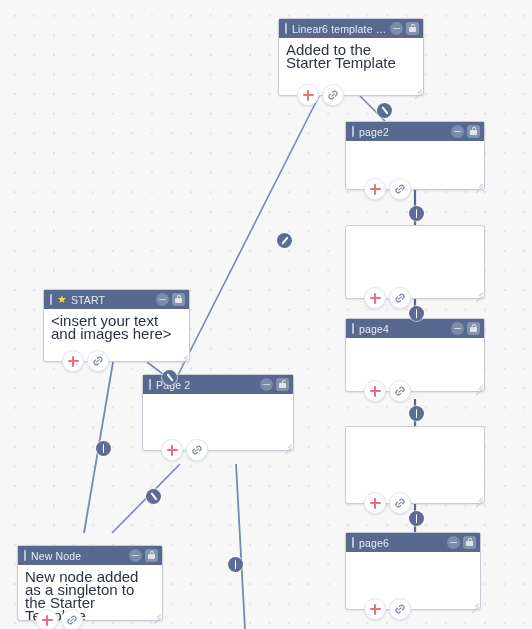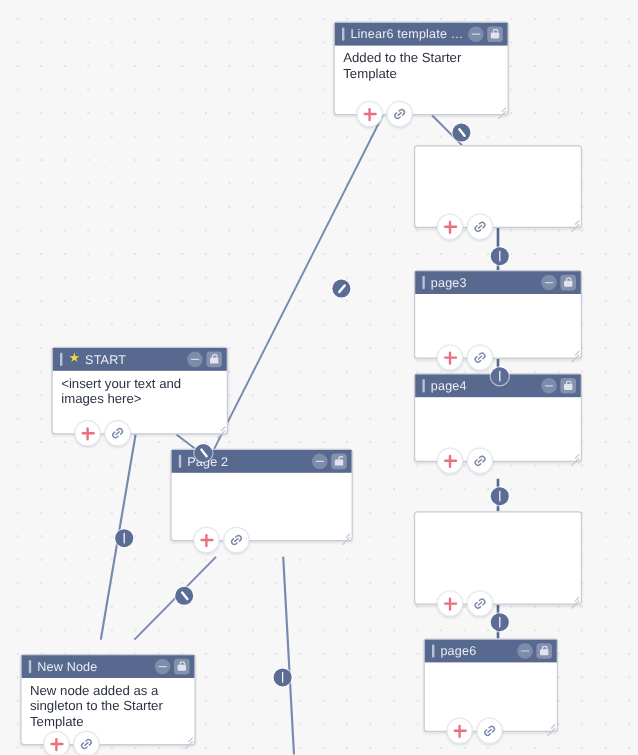--- a/index.html
+++ b/index.html
@@ -108,21 +108,21 @@
     border-radius: 3px 3px 0 0;
     box-sizing: border-box;
   }
   .lock-shackle.open {
     left: 64%;
     width: 4.5px;
     border-right-color: transparent;
   }
   .node-body {
     padding: 5px 7px;
-    font-size: 11px;
+    font-size: 15px;
     line-height: 13px;
     color: #2c3242;
     box-sizing: border-box;
     height: calc(100% - 19px);
     overflow: hidden;
     position: relative;
   }
   .resize-corner {
     position: absolute;
     right: 1px; bottom: 1px;
@@ -257,67 +257,67 @@
         <svg class="link-glyph" width="12" height="12" viewBox="0 0 24 24" fill="none" stroke="#7b8aa8" stroke-width="2.4" stroke-linecap="round">
           <path d="M9.5 7.5h-2a4.5 4.5 0 0 0 0 9h2"></path>
             <path d="M14.5 7.5h2a4.5 4.5 0 0 1 0 9h-2"></path>
             <path d="M8.5 12h7"></path>
         </svg>
       </div>
     </div>
   </div>
 
   <div class="node" style="left:345px; top:121px; width:140px; height:69px;">
+    <div class="node-header">
+      <div class="node-grip"></div>
+      <span class="node-title">page2</span>
+      <div class="hdr-btns">
+        <div class="hdr-btn">
+            <div class="minus-glyph"></div>
+          </div>
+        <div class="hdr-btn sq">
+            <div class="lock-shackle"></div>
+            <div class="lock-body"></div>
+          </div>
+      </div>
+    </div>
     <div class="node-body"></div>
     <div class="resize-corner"></div>
     <div class="node-actions">
       <div class="circ-btn">
           <div class="plus-glyph"></div>
         </div>
       <div class="circ-btn">
         <svg class="link-glyph" width="12" height="12" viewBox="0 0 24 24" fill="none" stroke="#7b8aa8" stroke-width="2.4" stroke-linecap="round">
           <path d="M9.5 7.5h-2a4.5 4.5 0 0 0 0 9h2"></path>
             <path d="M14.5 7.5h2a4.5 4.5 0 0 1 0 9h-2"></path>
             <path d="M8.5 12h7"></path>
         </svg>
       </div>
     </div>
   </div>
 
   <div class="node" style="left:345px; top:225px; width:140px; height:74px;">
-    <div class="node-header">
-      <div class="node-grip"></div>
-      <span class="node-title">page3</span>
-      <div class="hdr-btns">
-        <div class="hdr-btn">
-            <div class="minus-glyph"></div>
-          </div>
-        <div class="hdr-btn sq">
-            <div class="lock-shackle"></div>
-            <div class="lock-body"></div>
-          </div>
-      </div>
-    </div>
     <div class="node-body"></div>
     <div class="resize-corner"></div>
     <div class="node-actions">
       <div class="circ-btn">
           <div class="plus-glyph"></div>
         </div>
       <div class="circ-btn">
         <svg class="link-glyph" width="12" height="12" viewBox="0 0 24 24" fill="none" stroke="#7b8aa8" stroke-width="2.4" stroke-linecap="round">
           <path d="M9.5 7.5h-2a4.5 4.5 0 0 0 0 9h2"></path>
             <path d="M14.5 7.5h2a4.5 4.5 0 0 1 0 9h-2"></path>
             <path d="M8.5 12h7"></path>
         </svg>
       </div>
     </div>
   </div>
 
-  <div class="node" style="left:345px; top:311px; width:140px; height:74px;">
+  <div class="node" style="left:345px; top:318px; width:140px; height:74px;">
     <div class="node-header">
       <div class="node-grip"></div>
       <span class="node-title">page4</span>
       <div class="hdr-btns">
         <div class="hdr-btn">
             <div class="minus-glyph"></div>
           </div>
         <div class="hdr-btn sq">
             <div class="lock-shackle"></div>
             <div class="lock-body"></div>
@@ -350,21 +350,21 @@
       <div class="circ-btn">
         <svg class="link-glyph" width="12" height="12" viewBox="0 0 24 24" fill="none" stroke="#7b8aa8" stroke-width="2.4" stroke-linecap="round">
           <path d="M9.5 7.5h-2a4.5 4.5 0 0 0 0 9h2"></path>
             <path d="M14.5 7.5h2a4.5 4.5 0 0 1 0 9h-2"></path>
             <path d="M8.5 12h7"></path>
         </svg>
       </div>
     </div>
   </div>
 
-  <div class="node" style="left:353px; top:532px; width:112px; height:78px;">
+  <div class="node" style="left:345px; top:532px; width:136px; height:78px;">
     <div class="node-header">
       <div class="node-grip"></div>
       <span class="node-title">page6</span>
       <div class="hdr-btns">
         <div class="hdr-btn">
             <div class="minus-glyph"></div>
           </div>
         <div class="hdr-btn sq">
             <div class="lock-shackle"></div>
             <div class="lock-body"></div>

